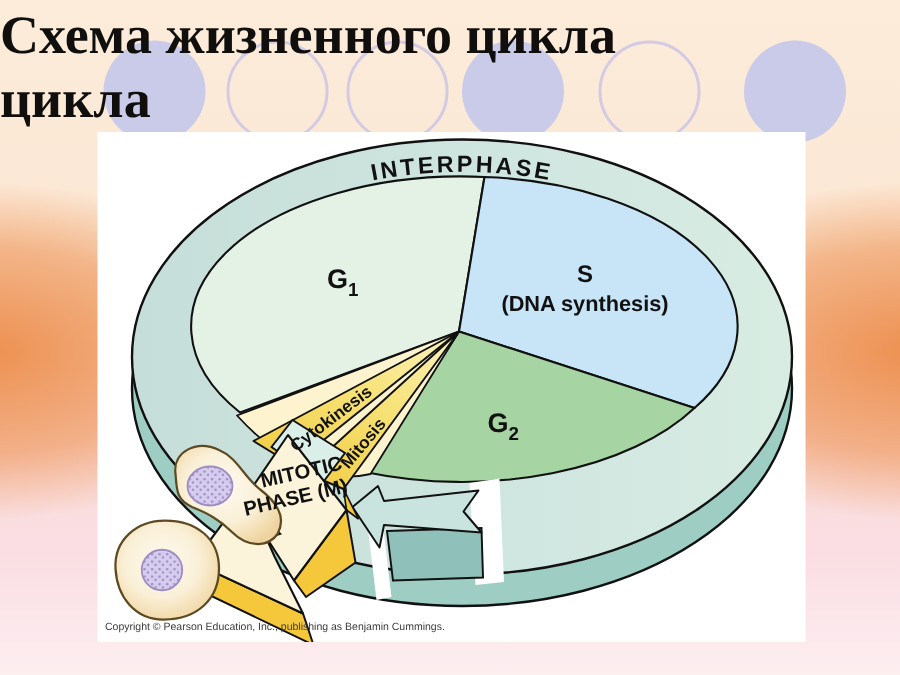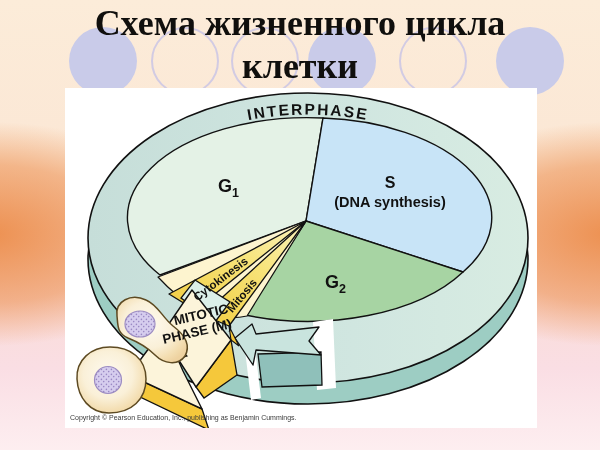--- a/index.html
+++ b/index.html
@@ -8,21 +8,21 @@
     font-family:"Liberation Sans",sans-serif;
     background:
       radial-gradient(ellipse 45% 32% at -2% 52%, rgba(235,133,62,0.88) 0%, rgba(235,133,62,0.5) 48%, rgba(235,133,62,0) 78%),
       radial-gradient(ellipse 45% 32% at 102% 52%, rgba(235,133,62,0.88) 0%, rgba(235,133,62,0.5) 48%, rgba(235,133,62,0) 78%),
       linear-gradient(180deg,#fcecd9 0%,#fbe7d5 35%,#f9dcd4 62%,#fadee4 82%,#fdeef0 100%);
   }
   .circ{position:absolute;top:27px;width:68px;height:68px;border-radius:50%;box-sizing:border-box;}
   .circ.filled{background:#c9cbe9;}
   .circ.outline{border:2.5px solid rgba(205,200,228,0.9);}
   .title{
-    position:absolute;top:0;left:0;width:600px;text-align:center;z-index:3;
+    position:absolute;top:0;left:0;width:600px;z-index:3;
     font-family:"Liberation Serif",serif;font-weight:700;color:#100f0d;
     font-size:36px;line-height:43px;padding-top:2px;
   }
   .panel{
     position:absolute;left:65px;top:88px;width:472px;height:340px;
     background:#ffffff;z-index:4;
   }
   svg text{font-family:"Liberation Sans",sans-serif;}
 </style>
 </head>
@@ -30,21 +30,21 @@
 
 <div class="circ filled" style="left:69px"></div>
 <div class="circ outline" style="left:151px"></div>
 <div class="circ outline" style="left:231px"></div>
 <div class="circ filled" style="left:308px"></div>
 <div class="circ outline" style="left:399px"></div>
 <div class="circ filled" style="left:496px"></div>
 
 <div class="title">
   <div>Схема жизненного цикла</div>
-  <div>клетки</div>
+  <div>цикла</div>
 </div>
 
 <div class="panel">
 <svg width="472" height="340" viewBox="0 0 472 340">
   <defs>
     <radialGradient id="cellGrad" cx="45%" cy="42%" r="65%">
       <stop offset="0%" stop-color="#fefaf0"></stop>
       <stop offset="55%" stop-color="#faf0d8"></stop>
       <stop offset="85%" stop-color="#f3ddb0"></stop>
       <stop offset="100%" stop-color="#eed2a0"></stop>

